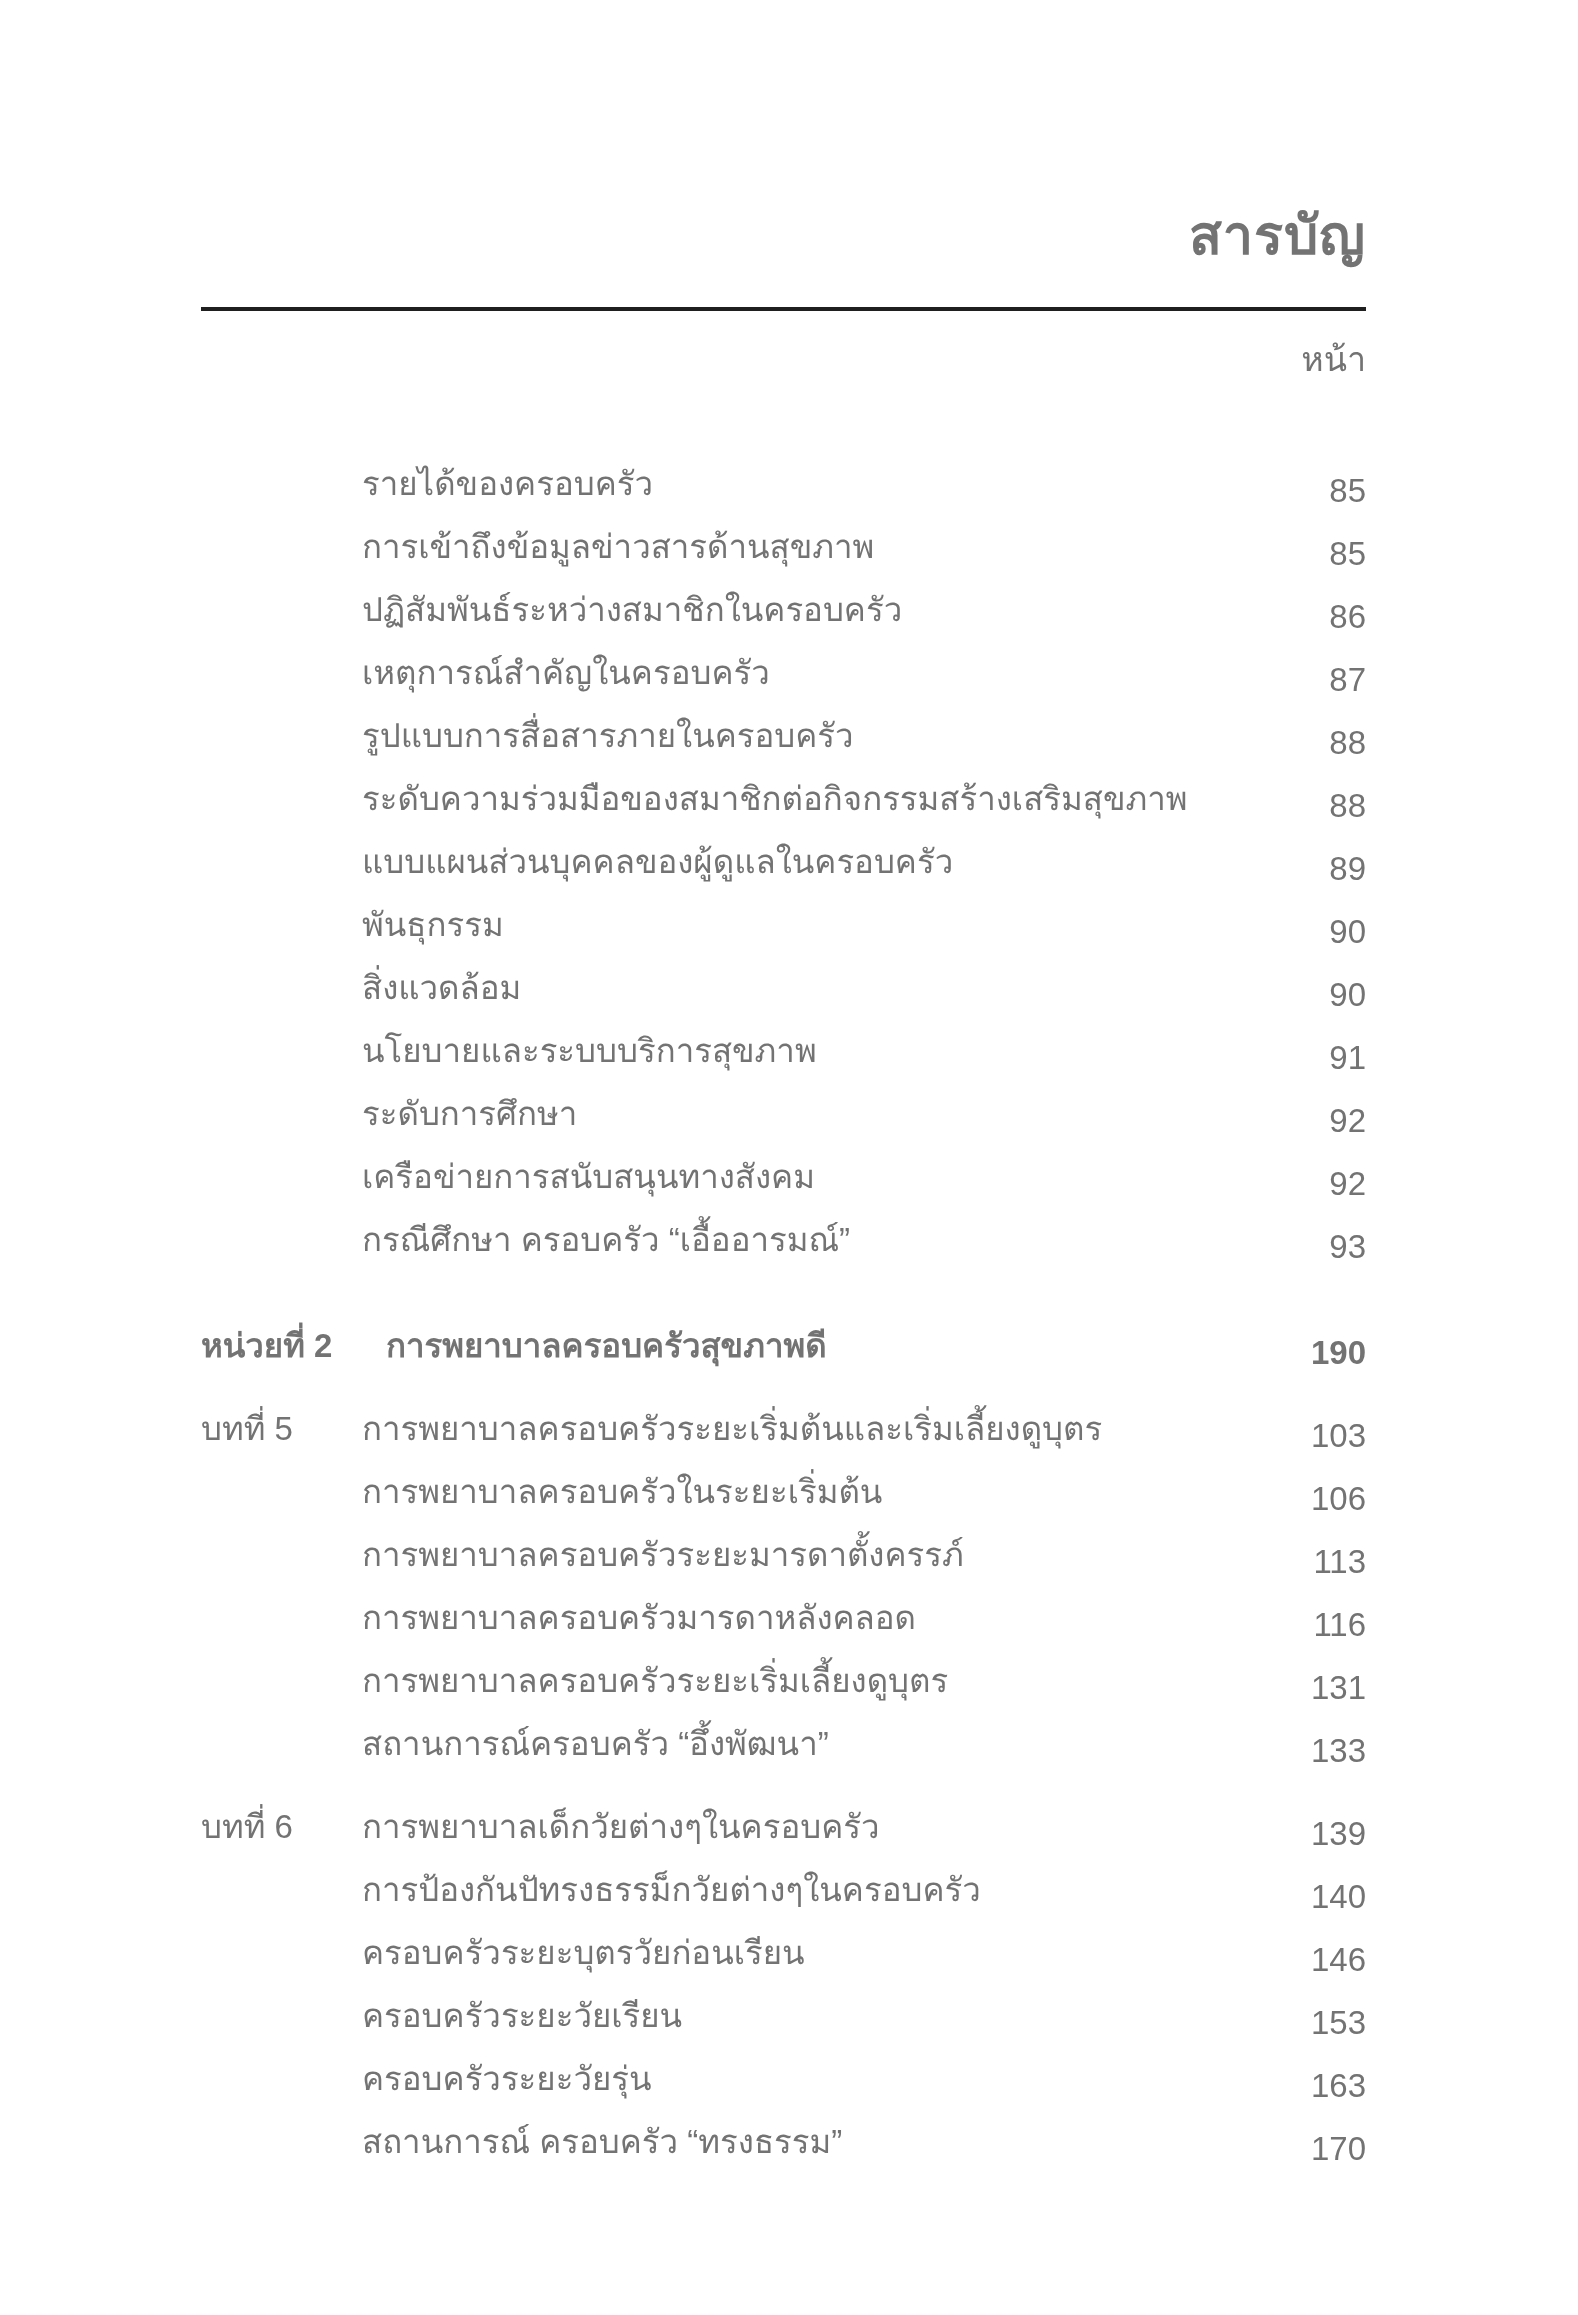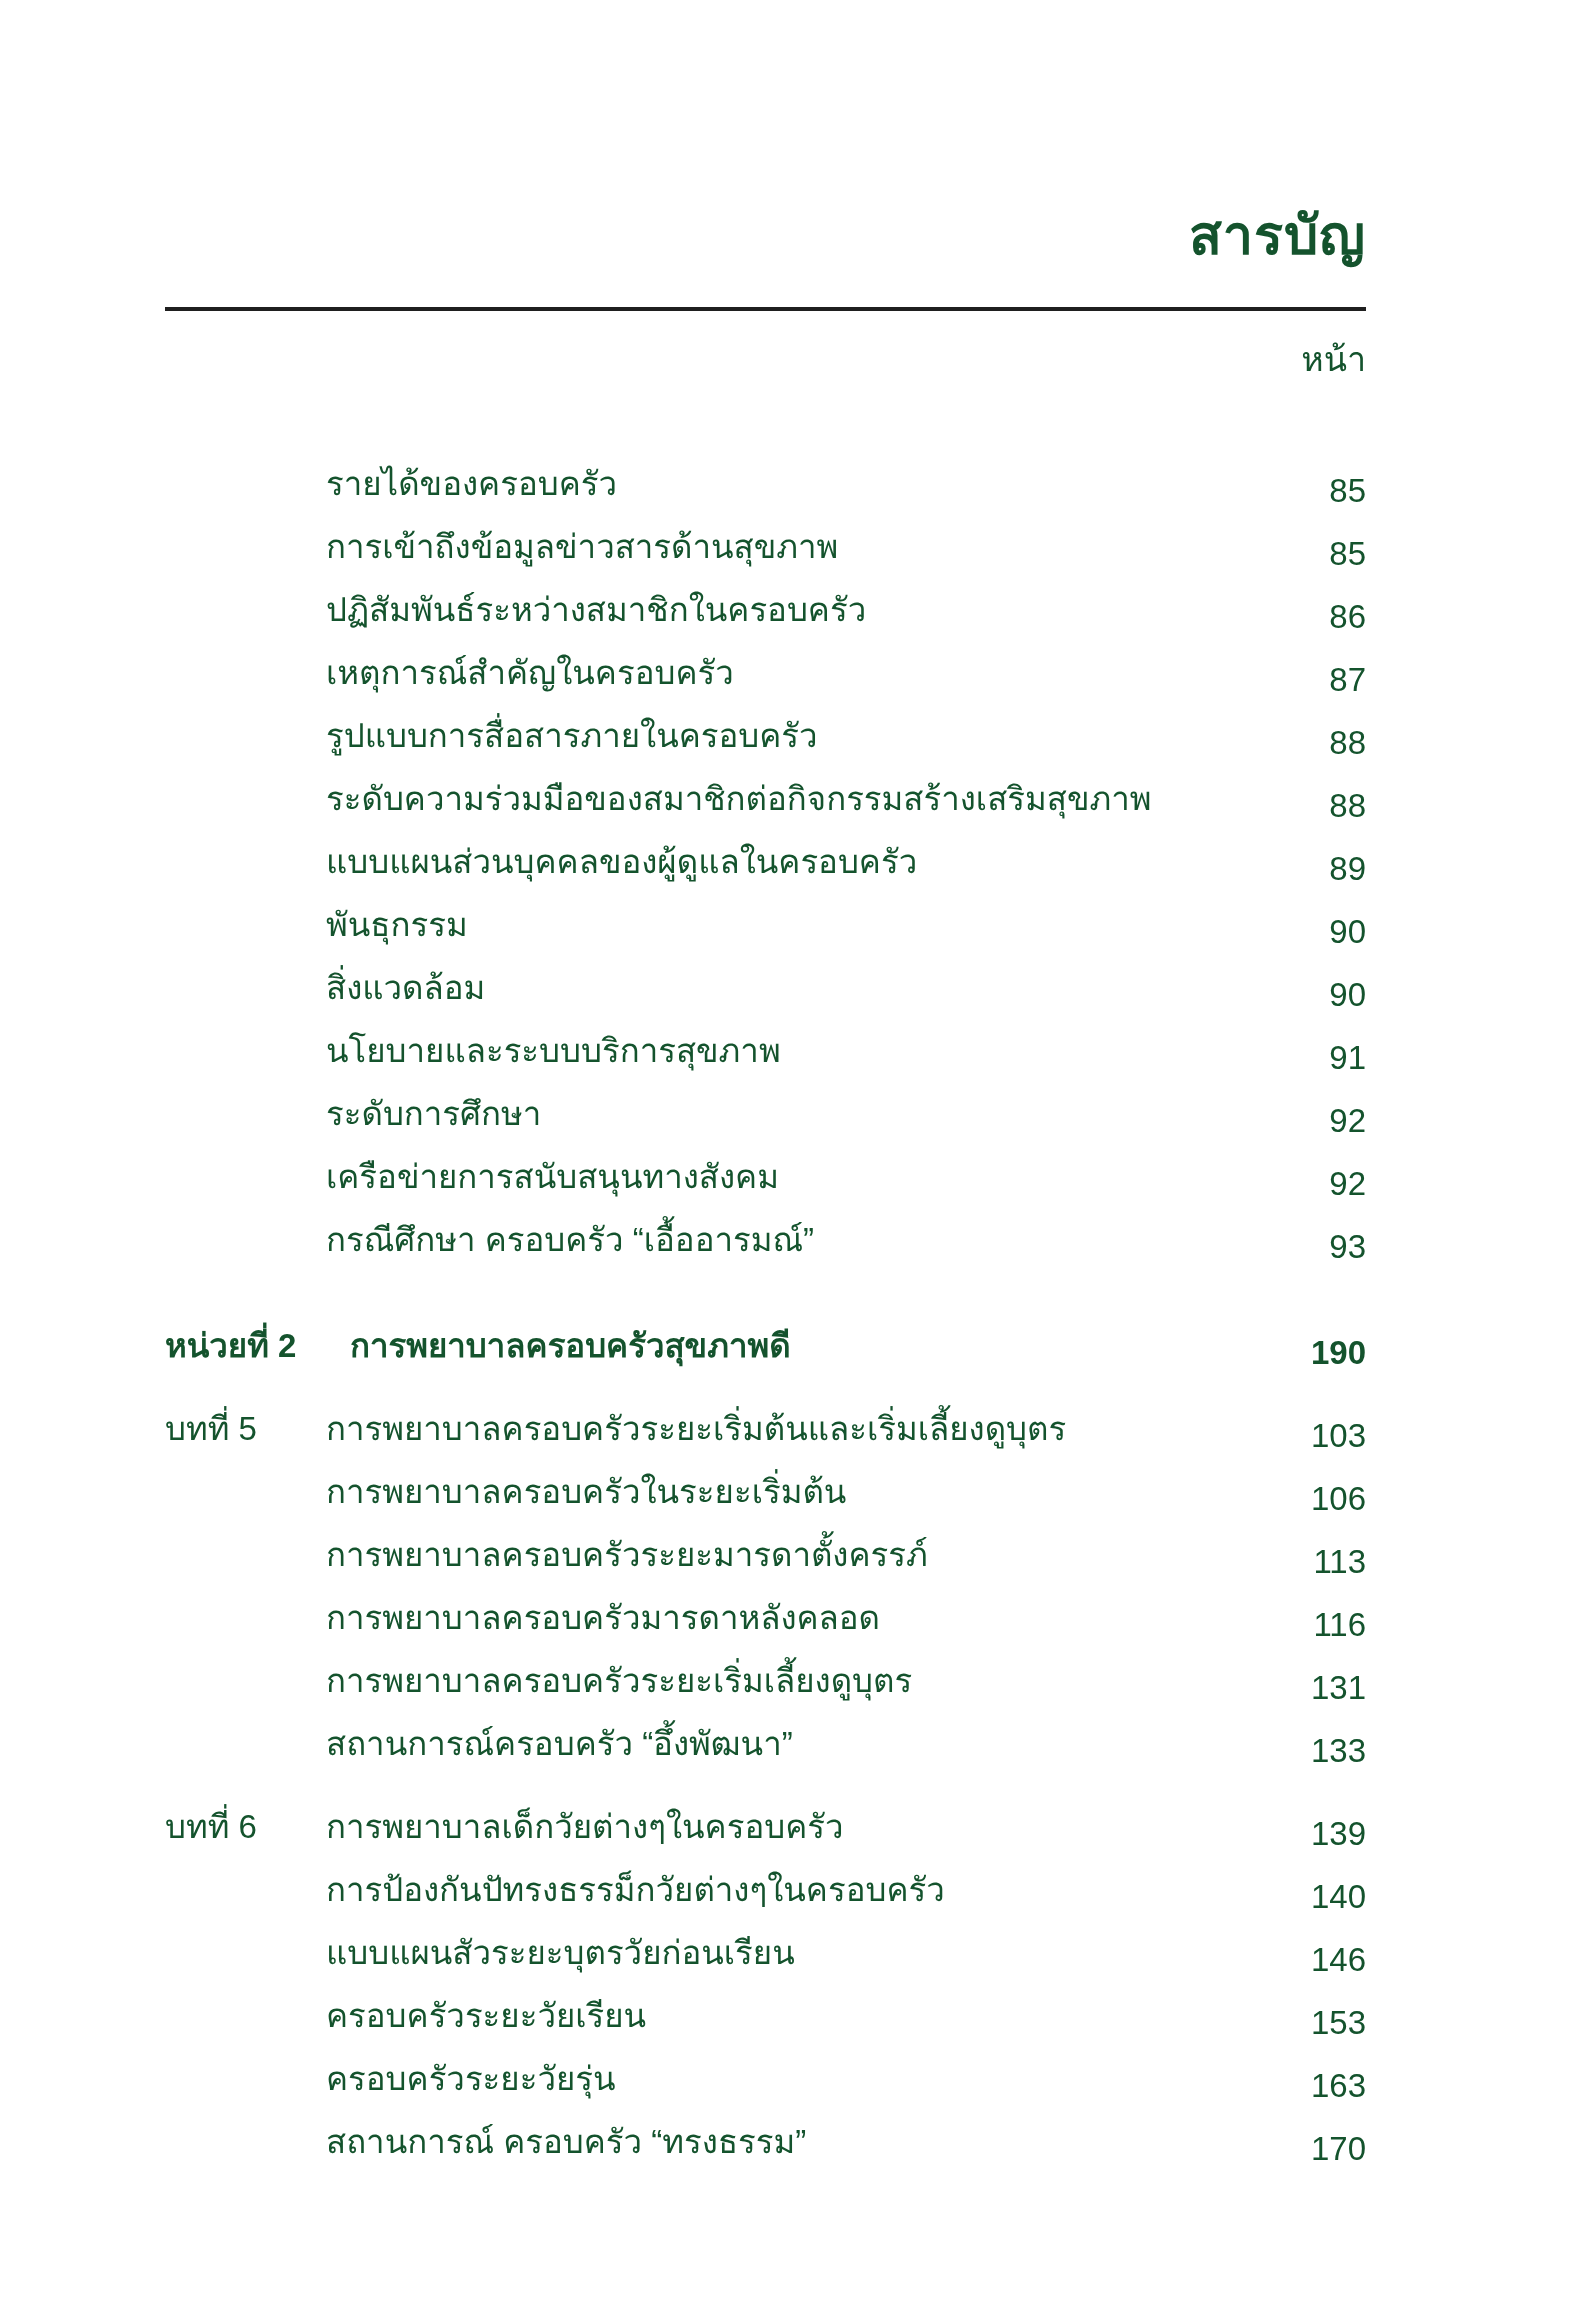--- a/index.html
+++ b/index.html
@@ -2,24 +2,25 @@
 <html lang="th" style="font-size:14.5px"><head>
 <meta charset="utf-8">
 <style>
   html, body { margin: 0; padding: 0; background: #e9e9e9; }
   .page {
     position: relative;
     width: 1579px;
     height: 2316px;
     margin: 0 auto;
     background: #ffffff;
-    color: #14532d;
+    color: #737373;
     font-family: "Liberation Sans", "DejaVu Sans", sans-serif;
     overflow: hidden;
     box-sizing: border-box;
+    padding-left: 36px;
   }
   .content {
     box-sizing: border-box;
     padding: 199px 213px 0 165px; 
   }
   .doc-title {
     margin: 0;
     text-align: right;
     font-size: 54px;
     font-weight: bold;
@@ -159,21 +160,21 @@
       <div class="row chapter">
         <span class="prefix">บทที่ 6</span>
         <span class="label">การพยาบาลเด็กวัยต่างๆในครอบครัว</span>
         <span class="page-num">139</span>
       </div>
       <div class="row item">
         <span class="label">การป้องกันปัทรงธรรม็กวัยต่างๆในครอบครัว</span>
         <span class="page-num">140</span>
       </div>
       <div class="row item">
-        <span class="label">แบบแผนสัวระยะบุตรวัยก่อนเรียน</span>
+        <span class="label">ครอบครัวระยะบุตรวัยก่อนเรียน</span>
         <span class="page-num">146</span>
       </div>
       <div class="row item">
         <span class="label">ครอบครัวระยะวัยเรียน</span>
         <span class="page-num">153</span>
       </div>
       <div class="row item">
         <span class="label">ครอบครัวระยะวัยรุ่น</span>
         <span class="page-num">163</span>
       </div>

